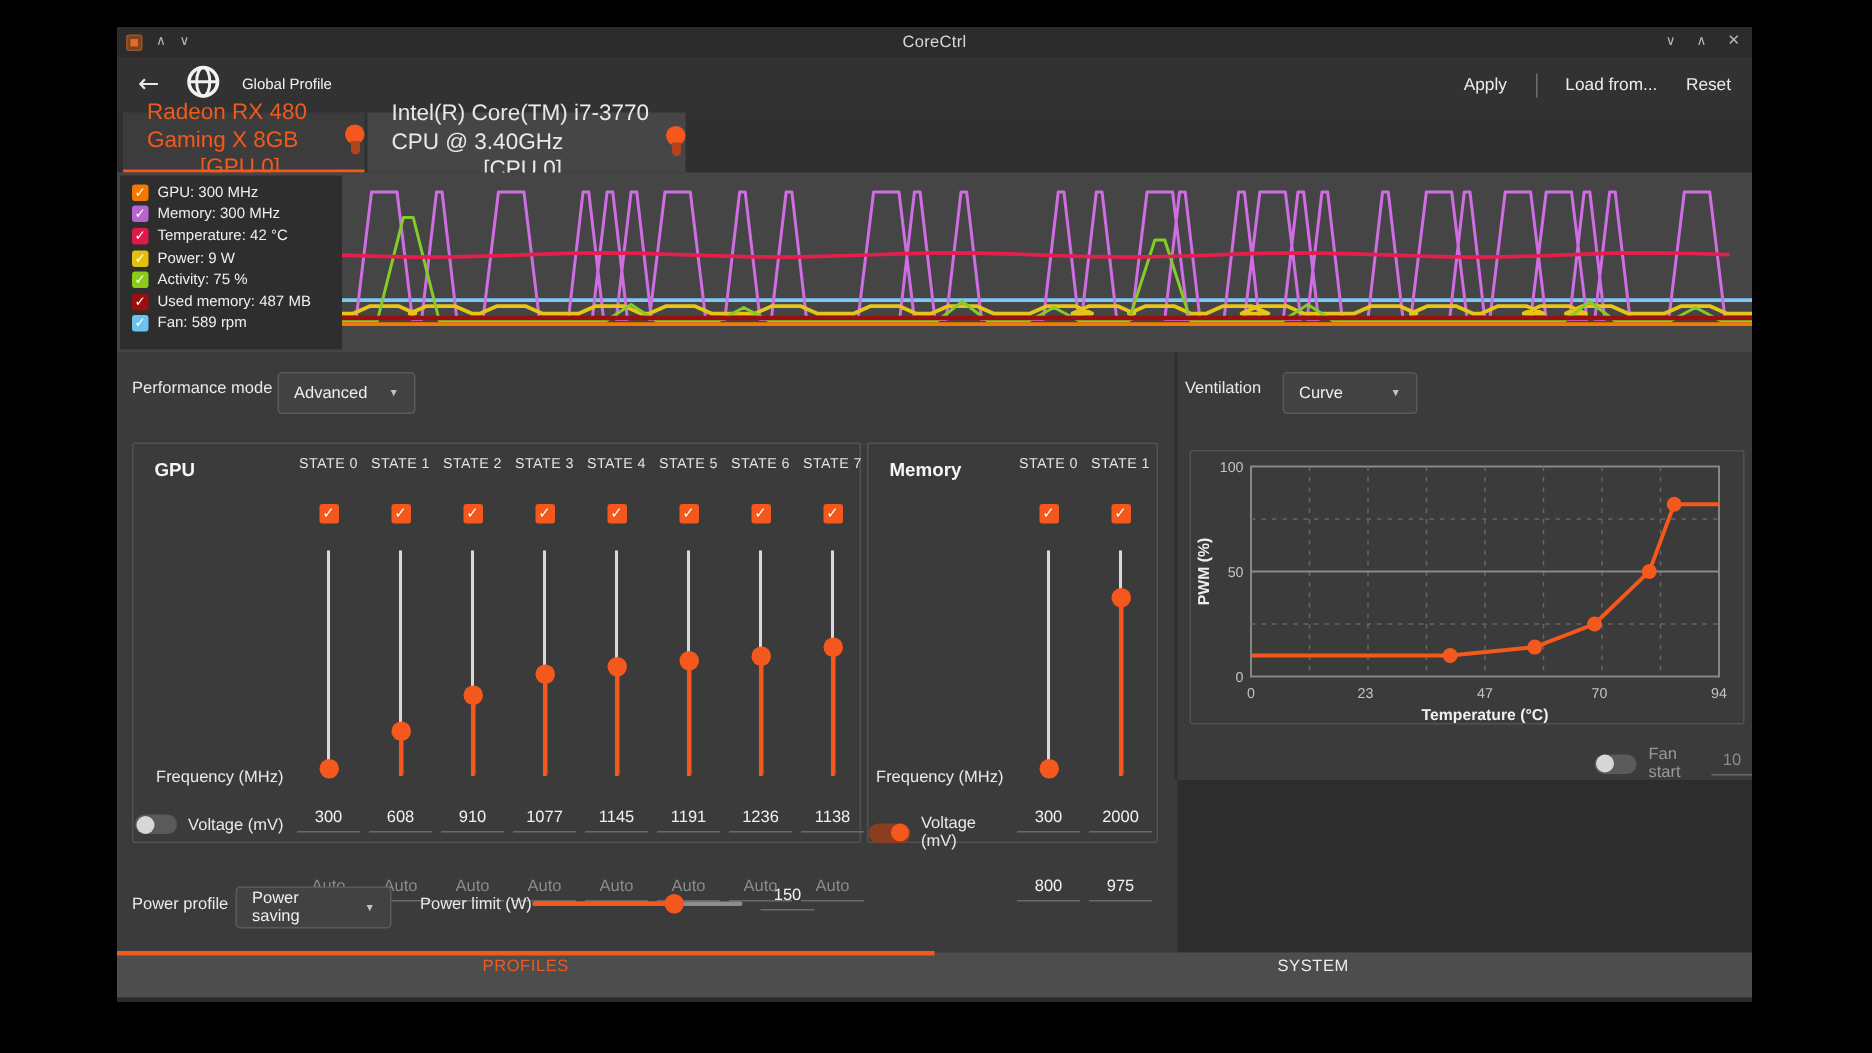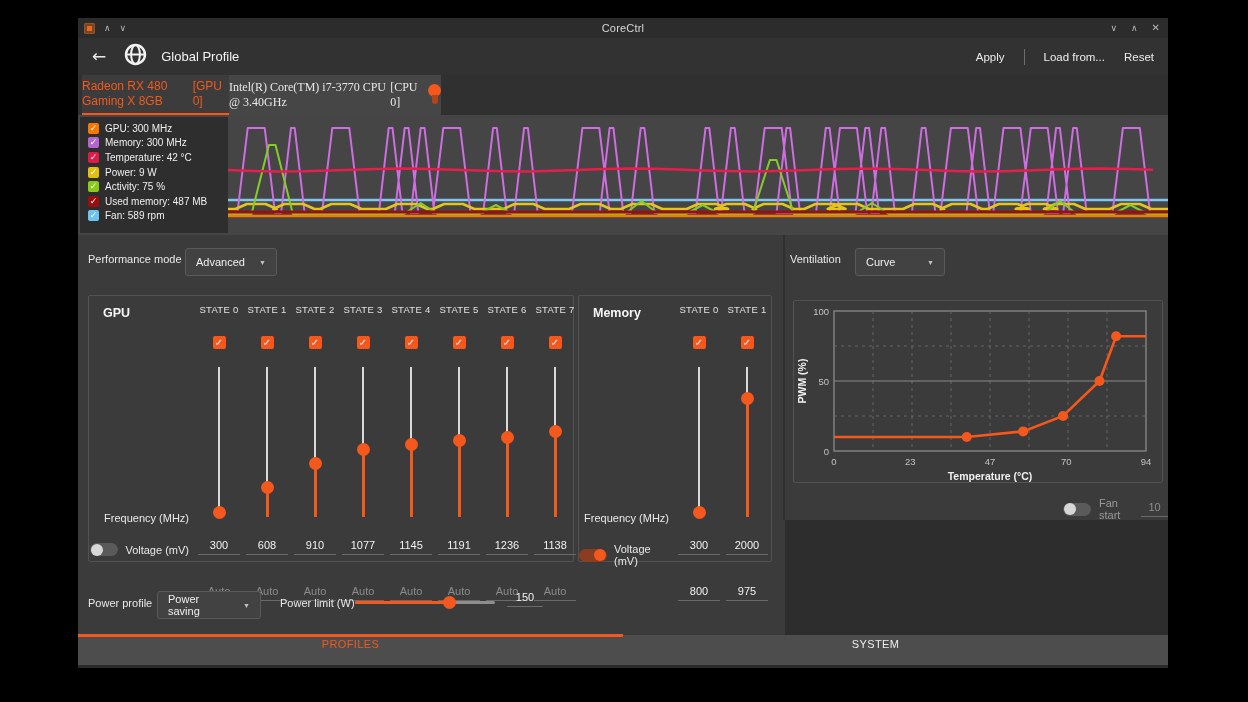--- a/index.html
+++ b/index.html
@@ -11,28 +11,28 @@
   .tb-left{position:absolute;left:6px;top:0;height:20px;display:flex;align-items:center;gap:9px;}
   .appicon{width:11px;height:11px;border-radius:2px;background:#7a4420;box-shadow:inset 0 0 0 1px #93552a;position:relative;}
   .appicon::after{content:"";position:absolute;left:3px;top:3px;width:5px;height:5px;background:#e86a1e;}
   .tb-btn{color:#b9b9b9;font-size:9px;line-height:20px;cursor:default;font-family:"DejaVu Sans",sans-serif;}
   .tb-title{flex:1;text-align:center;color:#d8d8d8;letter-spacing:.2px;}
   .tb-right{position:absolute;right:8px;top:0;height:20px;display:flex;align-items:center;gap:14px;}
   
   .header{position:absolute;left:0;top:20px;width:1090px;height:37px;background:#323232;display:flex;align-items:center;}
   .back-btn{margin-left:14px;color:#e8e8e8;font-size:17px;line-height:1;font-family:"DejaVu Sans",sans-serif;cursor:default;}
   .globe{margin-left:18px;}
-  .header-title{margin-left:14px;color:#f2f2f2;font-size:13px;}
+  .header-title{margin-left:14px;color:#f2f2f2;font-size:10px;}
   .header-actions{position:absolute;right:14px;top:0;height:37px;display:flex;align-items:center;gap:19px;color:#ececec;font-size:11.5px;}
   .h-divider{width:1px;height:16px;background:#6e6e6e;}
   .action{cursor:default;}
   
   .tabstrip{position:absolute;left:0;top:57px;width:1090px;height:40px;background:#303030;}
   .dev-tab{position:absolute;top:0;height:40px;display:flex;align-items:center;justify-content:center;gap:8px;box-sizing:border-box;}
-  .dev-tab .lines{display:flex;flex-direction:row;align-items:center;line-height:1.25;font-size:12px;}
+  .dev-tab .lines{display:flex;flex-direction:column;align-items:center;line-height:1.25;font-size:15px;margin-left:16px;}
   .dev-tab.active{background:#3c3c3c;border-bottom:2px solid #f4581c;}
   .dev-tab.active .lines{color:#ef5a1e;}
   .dev-tab.inactive{background:#464646;color:#e8e8e8;}
   .pin{position:relative;width:13px;height:22px;flex:0 0 13px;}
   .pin::before{content:"";position:absolute;left:0;top:0;width:13px;height:13px;border-radius:50%;background:#f4581c;}
   .pin::after{content:"";position:absolute;left:3.5px;top:11px;width:6px;height:9px;border-radius:0 0 3px 3px;background:#b2441c;}
   
   .graphpanel{position:absolute;left:0;top:97px;width:1090px;height:120px;background:#454545;}
   .legend{position:absolute;left:2px;top:2px;width:148px;height:116px;background:#2e2e2e;padding:4px 0 0 8px;box-sizing:border-box;}
   .legend-item{display:flex;align-items:center;gap:6px;height:14.6px;}
@@ -114,21 +114,21 @@
   </div>
 
   <div class="tabstrip" id="tabstrip">
         <div class="dev-tab active" style="left: 4px; width: 161px;">
           <span class="lines">
             <span>Radeon RX 480 Gaming X 8GB</span>
             <span>[GPU 0]</span>
           </span>
           <span class="pin"></span>
         </div>
-        <div class="dev-tab inactive" style="left: 151px; width: 212px; font-family: Liberation Serif, serif;">
+        <div class="dev-tab inactive" style="left: 167px; width: 212px;">
           <span class="lines">
             <span>Intel(R) Core(TM) i7-3770 CPU @ 3.40GHz</span>
             <span>[CPU 0]</span>
           </span>
           <span class="pin"></span>
         </div>
       </div>
 
   <div class="graphpanel">
     <svg id="monitor-svg" style="position:absolute;left:150px;top:0;" width="940" height="120" viewBox="0 0 940 120">

